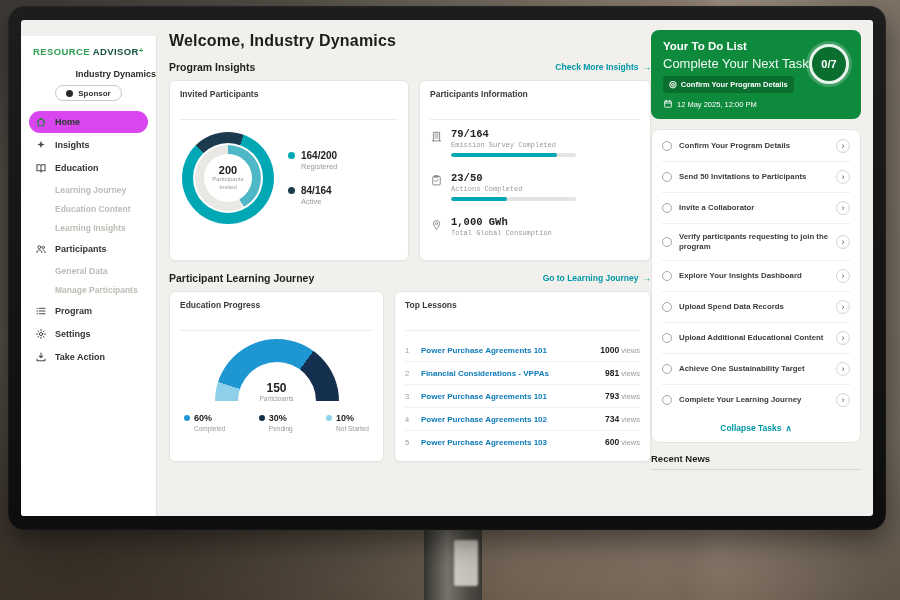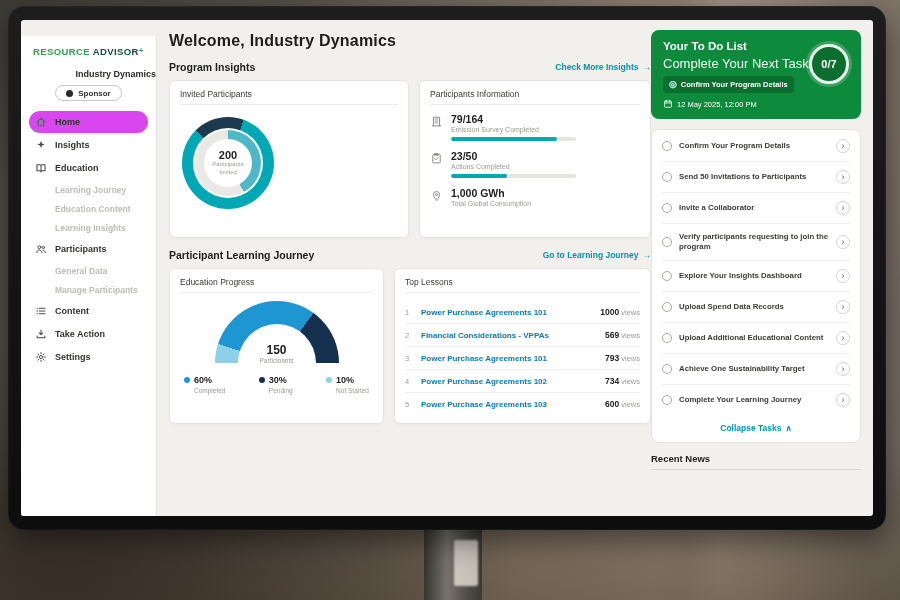--- a/index.html
+++ b/index.html
@@ -44,39 +44,39 @@
   h1 { font-size:16px; margin:2px 0 9px; color:#1d1d1b; letter-spacing:.2px; }
   .filters { display:flex; gap:18px; align-items:center; font-size:8.5px; color:#5c5c58; }
   .filter { display:flex; align-items:center; cursor:pointer; }
   .fvalue { font-weight:700; color:#222; margin-left:3px; }
   .chev { font-size:7px; color:#444; margin-left:3px; }
   .sec-row { display:flex; justify-content:space-between; align-items:center; margin:11px 0 7px; }
   .sec-title { font-size:10.5px; font-weight:700; color:#1f1f1d; }
   .sec-link { font-size:8.5px; font-weight:700; color:#0097a7; cursor:pointer; display:flex; gap:4px; align-items:center; }
   .cards { display:flex; gap:10px; align-items:stretch; }
   .card { background:#fff; border:1px solid #e5e4e0; border-radius:6px; padding:8px 10px; box-shadow:0 1px 2px rgba(0,0,0,.03); }
-  .card-title { font-size:8.5px; font-weight:400; color:#3a3a36; padding-bottom:5px; border-bottom:1px solid #ededea; margin-bottom:8px; }
+  .card-title { font-size:8.5px; font-weight:700; color:#3a3a36; padding-bottom:20px; border-bottom:1px solid #ededea; margin-bottom:8px; }
   .card.invited { width:240px; min-height:158px; }
   .card.pinfo { flex:1; }
   .invited-body { display:flex; align-items:center; gap:14px; padding:4px 0 0 2px; }
   .donut { position:relative; width:92px; height:92px; }
   .ring { position:absolute; border-radius:50%; }
   .ring.outer { inset:0; }
   .ring-gap { position:absolute; inset:11px; border-radius:50%; background:#fff; }
   .ring.inner { inset:13px; }
   .hole { position:absolute; inset:22px; background:#fff; border-radius:50%; display:flex; flex-direction:column;
     align-items:center; justify-content:center; text-align:center; }
   .hv { font-size:11px; font-weight:800; color:#222; }
   .hl { font-size:6px; color:#9a9a95; line-height:1.3; width:40px; }
   .legend { display:flex; flex-direction:column; gap:14px; }
   .litem { display:flex; gap:6px; align-items:flex-start; }
   .ldot { width:7px; height:7px; border-radius:50%; margin-top:2px; }
   .lval { font-size:10px; font-weight:800; color:#222; }
   .llab { font-size:7.5px; color:#9a9a95; margin-top:1px; }
-  .stat { display:flex; gap:8px; margin-bottom:9px; align-items:flex-start; }
+  .stat { display:flex; gap:8px; margin-bottom:15px; align-items:flex-start;font-family:Liberation Mono, monospace; }
   .sicon { color:#8a8a85; display:flex; margin-top:2px; }
   .sval { font-size:10.5px; font-weight:800; color:#222; }
   .slab { font-size:7px; color:#9a9a95; margin-top:1px; }
   .bar { width:125px; height:4px; border-radius:2px; background:#e5e4e0; margin-top:4px; overflow:hidden; }
   .bar-fill { height:100%; border-radius:2px; background:#00a8b5; }
 
   .card.edu { width:215px; min-height:148px; }
   .card.lessons { flex:1; }
   .gauge-wrap { position:relative; width:124px; height:62px; margin:8px auto 0; overflow:hidden; }
   .gauge-ring { position:absolute; left:0; top:0; width:124px; height:124px; border-radius:50%; }
@@ -183,38 +183,38 @@
           <div class="nav-sub"><span>Manage Participants</span></div>
           <div class="nav-item">
             <span class="nicon">
                 <svg width="12" height="12" viewBox="0 0 16 16" fill="none" stroke="currentColor" stroke-width="1.4" stroke-linecap="round">
                   <path d="M5.6 4.4h7.8M5.6 8h7.8M5.6 11.6h7.8"></path>
                   <circle cx="2.9" cy="4.4" r="0.9" fill="currentColor" stroke="none"></circle>
                   <circle cx="2.9" cy="8" r="0.9" fill="currentColor" stroke="none"></circle>
                   <circle cx="2.9" cy="11.6" r="0.9" fill="currentColor" stroke="none"></circle>
                 </svg>
               </span>
-            <span>Content</span>
-          </div>
-          <div class="nav-item">
-            <span class="nicon">
-                <svg width="12" height="12" viewBox="0 0 16 16" fill="none" stroke="currentColor" stroke-width="1.4" stroke-linecap="round" stroke-linejoin="round">
-                  <path d="M8 2.6v6.2M5.6 6.6 8 9l2.4-2.4M2.8 10.6V13h10.4v-2.4"></path>
-                </svg>
-              </span>
-            <span>Take Action</span>
+            <span>Program</span>
           </div>
           <div class="nav-item">
             <span class="nicon">
                 <svg width="12" height="12" viewBox="0 0 16 16" fill="none" stroke="currentColor" stroke-width="1.3" stroke-linecap="round">
                   <circle cx="8" cy="8" r="2.1"></circle>
                   <path d="M8 2v1.8M8 12.2V14M2 8h1.8M12.2 8H14M3.8 3.8l1.3 1.3M10.9 10.9l1.3 1.3M12.2 3.8l-1.3 1.3M5.1 10.9l-1.3 1.3"></path>
                 </svg>
               </span>
             <span>Settings</span>
+          </div>
+          <div class="nav-item">
+            <span class="nicon">
+                <svg width="12" height="12" viewBox="0 0 16 16" fill="none" stroke="currentColor" stroke-width="1.4" stroke-linecap="round" stroke-linejoin="round">
+                  <path d="M8 2.6v6.2M5.6 6.6 8 9l2.4-2.4M2.8 10.6V13h10.4v-2.4"></path>
+                </svg>
+              </span>
+            <span>Take Action</span>
           </div>
         </nav>
       </aside>
 
       <div class="content">
         <div class="main-col">
           <h1>Welcome, Industry Dynamics</h1>
 
 
           <div class="sec-row">
@@ -229,20 +229,36 @@
             <div class="card invited">
               <div class="card-title">Invited Participants</div>
               <div class="invited-body">
                 <div class="donut">
                   <div class="ring outer" style="background: conic-gradient(from 20deg, rgb(0, 168, 181) 0deg, rgb(0, 168, 181) 295.2deg, rgb(27, 58, 77) 295.2deg, rgb(27, 58, 77) 360deg);"></div>
                   <div class="ring-gap"></div>
                   <div class="ring inner" style="background: conic-gradient(rgb(79, 184, 198) 0deg, rgb(79, 184, 198) 151.2deg, rgb(233, 232, 228) 151.2deg, rgb(233, 232, 228) 360deg);"></div>
                   <div class="hole">
                     <div class="hv">200</div>
                     <div class="hl">Participants Invited</div>
+                  </div>
+                </div>
+                <div class="legend">
+                  <div class="litem">
+                    <span class="ldot" style="background: rgb(0, 168, 181);"></span>
+                    <div>
+                      <div class="lval">164/200</div>
+                      <div class="llab">Registered</div>
+                    </div>
+                  </div>
+                  <div class="litem">
+                    <span class="ldot" style="background: rgb(27, 58, 77);"></span>
+                    <div>
+                      <div class="lval">84/164</div>
+                      <div class="llab">Active</div>
+                    </div>
                   </div>
                 </div>
               </div>
             </div>
 
             <div class="card pinfo">
               <div class="card-title">Participants Information</div>
               <div class="stat">
                 <span class="sicon">
                     <svg width="13" height="13" viewBox="0 0 16 16" fill="none" stroke="currentColor" stroke-width="1.2" stroke-linecap="round">
@@ -334,21 +350,21 @@
             <div class="card lessons">
               <div class="card-title">Top Lessons</div>
               <div class="lesson">
                 <span class="lrank">1</span>
                 <span class="ltitle">Power Purchase Agreements 101</span>
                 <span class="lviews"><span>1000</span><span class="lsuffix">views</span></span>
               </div>
               <div class="lesson">
                 <span class="lrank">2</span>
                 <span class="ltitle">Financial Considerations - VPPAs</span>
-                <span class="lviews"><span>569</span><span class="lsuffix">views</span></span>
+                <span class="lviews"><span>981</span><span class="lsuffix">views</span></span>
               </div>
               <div class="lesson">
                 <span class="lrank">3</span>
                 <span class="ltitle">Power Purchase Agreements 101</span>
                 <span class="lviews"><span>793</span><span class="lsuffix">views</span></span>
               </div>
               <div class="lesson">
                 <span class="lrank">4</span>
                 <span class="ltitle">Power Purchase Agreements 102</span>
                 <span class="lviews"><span>734</span><span class="lsuffix">views</span></span>

